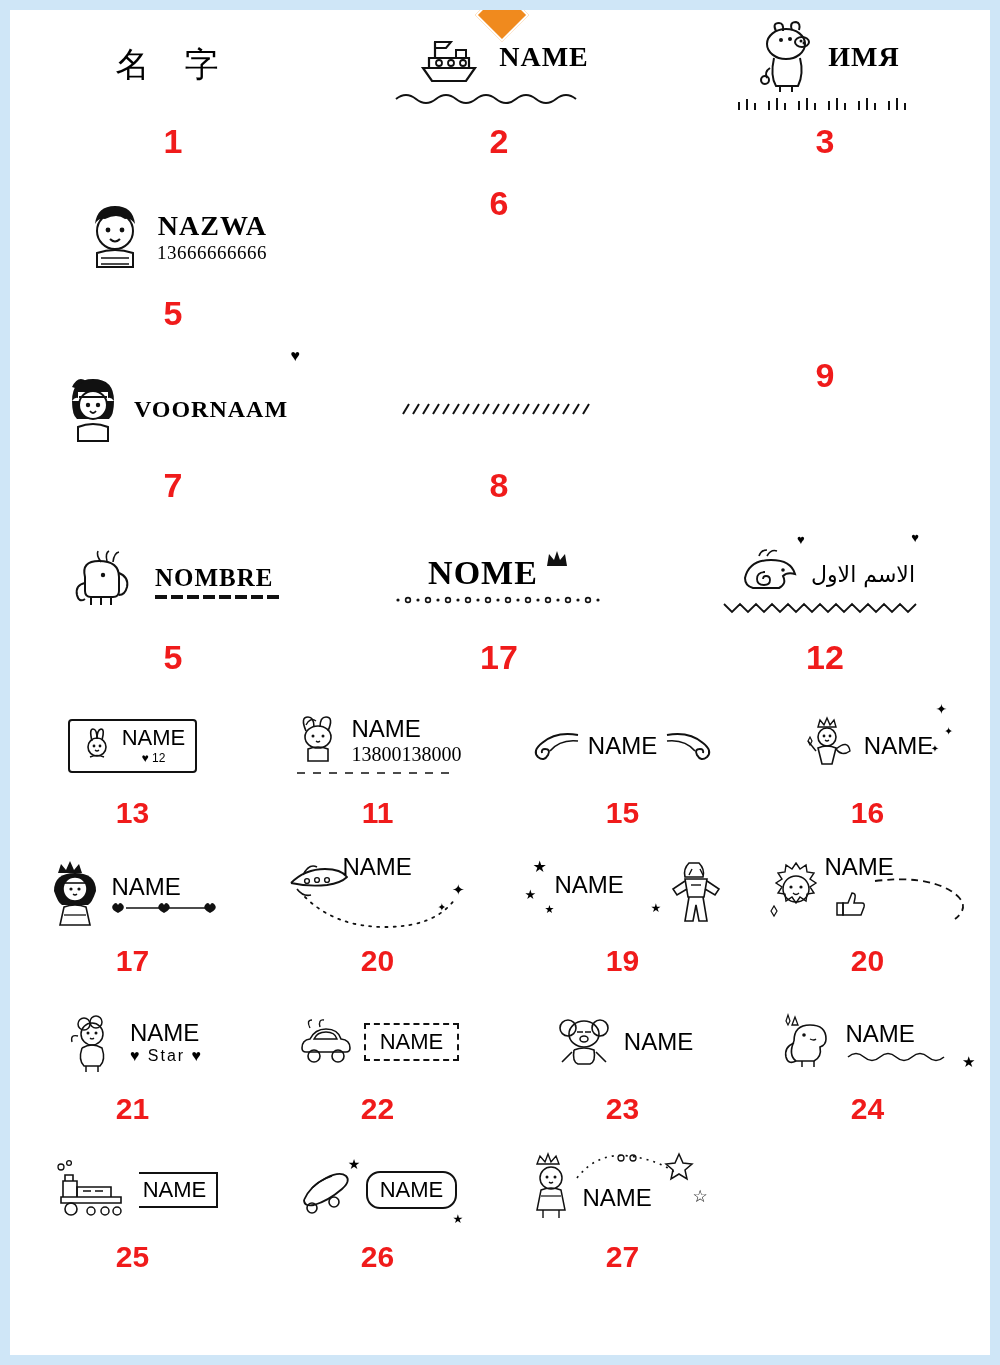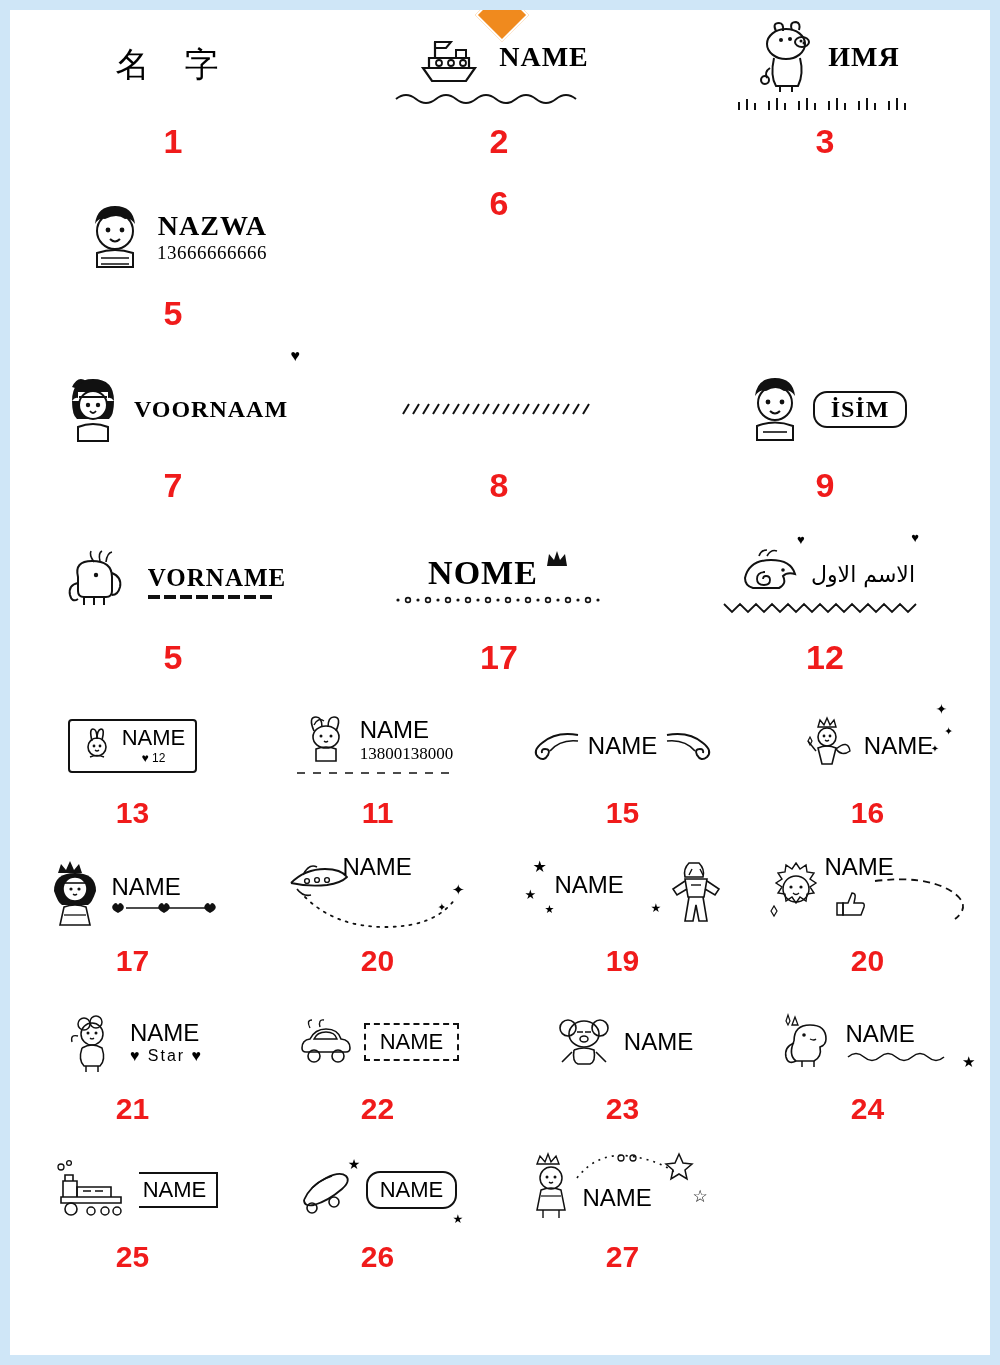--- a/index.html
+++ b/index.html
@@ -261,55 +261,39 @@
               <g stroke="#111" stroke-width="2">
                 <path d="M4 12 l6 -10 M14 12 l6 -10 M24 12 l6 -10 M34 12 l6 -10 M44 12 l6 -10 M54 12 l6 -10 M64 12 l6 -10 M74 12 l6 -10 M84 12 l6 -10 M94 12 l6 -10 M104 12 l6 -10 M114 12 l6 -10 M124 12 l6 -10 M134 12 l6 -10 M144 12 l6 -10 M154 12 l6 -10 M164 12 l6 -10 M174 12 l6 -10 M184 12 l6 -10"></path>
               </g>
             </svg>
           </div>
         </div>
         <div class="num">8</div>
       </div>
 
       <div class="cell">
-        <div class="art">
-          <div class="stamp">
-            <svg width="64" height="78" viewBox="0 0 64 78">
-              <path d="M12 26 q2 -18 20 -18 q18 0 20 18 q-5 -7 -11 -5 q-8 -6 -18 0 q-6 -2 -11 5" fill="#111"></path>
-              <circle cx="32" cy="33" r="17" fill="none" stroke="#111" stroke-width="2"></circle>
-              <circle cx="25" cy="32" r="2.4" fill="#111"></circle>
-              <circle cx="39" cy="32" r="2.4" fill="#111"></circle>
-              <path d="M27 41 q5 5 10 0" fill="none" stroke="#111" stroke-width="2"></path>
-              <path d="M14 56 q18 -7 36 0 v14 h-36 z" fill="none" stroke="#111" stroke-width="2"></path>
-              <path d="M20 62 h24" stroke="#111" stroke-width="1.6"></path>
-            </svg>
-            <div class="box-round2">
-              <span class="nm-serif t24">İSİM</span>
-            </div>
-          </div>
-        </div>
         <div class="num">9</div>
       </div>
     </div>
 
     <div class="row r-big">
 
       <div class="cell">
         <div class="art">
           <div class="stamp">
             <svg width="82" height="64" viewBox="0 0 82 64">
               <path d="M18 28 q-4 -16 14 -16 q20 0 20 16 v14 q0 6 -6 6 h-22 q-6 0 -6 -6 z" fill="none" stroke="#111" stroke-width="2"></path>
               <path d="M52 24 q10 4 8 14 q-2 8 -8 8" fill="none" stroke="#111" stroke-width="2"></path>
               <circle cx="36" cy="26" r="2.2" fill="#111"></circle>
               <path d="M18 34 q-10 2 -8 12 q2 8 8 4" fill="none" stroke="#111" stroke-width="2"></path>
               <path d="M24 48 v8 M34 48 v8 M44 48 v8" stroke="#111" stroke-width="2"></path>
               <path d="M40 12 q-2 -8 2 -10 M46 13 q1 -9 6 -10 M34 13 q-5 -7 -3 -11" fill="none" stroke="#111" stroke-width="1.6"></path>
             </svg>
             <div class="col" style="align-items:flex-start;">
-              <span class="nm-serif" style="font-size:25px;">VORNAME</span>
+              <span class="nm-serif" style="font-size:25px;">NOMBRE</span>
               <div class="dash-line">
                 <i></i>
                   <i></i>
                   <i></i>
                   <i></i>
                   <i></i>
                   <i></i>
                   <i></i>
                   <i></i>
               </div>
@@ -417,21 +401,21 @@
                 <path d="M34 18 q6 -14 -2 -14 q-6 0 -6 10" fill="none" stroke="#111" stroke-width="1.6"></path>
                 <ellipse cx="24" cy="24" rx="13" ry="11" fill="none" stroke="#111" stroke-width="1.6"></ellipse>
                 <circle cx="19" cy="23" r="1.5" fill="#111"></circle>
                 <circle cx="29" cy="23" r="1.5" fill="#111"></circle>
                 <path d="M22 28 q2 2 4 0" fill="none" stroke="#111" stroke-width="1.3"></path>
                 <path d="M14 36 q10 -4 20 0 v12 h-20 z" fill="none" stroke="#111" stroke-width="1.6"></path>
                 <path d="M12 12 q4 -8 10 -4" fill="none" stroke="#111" stroke-width="1.4"></path>
               </svg>
               <div class="col" style="align-items:flex-start;">
                 <span class="nm-sans" style="font-size:24px;">NAME</span>
-                <span style="font-family:'Liberation Serif',serif; font-size:17px;">13800138000</span>
+                <span style="font-family:'Liberation Serif',serif; font-size:20px;">13800138000</span>
               </div>
             </div>
             <svg width="170" height="12" viewBox="0 0 170 12">
               <g stroke="#111" stroke-width="1.6">
                 <path d="M4 6 h8 M20 6 h8 M36 6 h8 M52 6 h8 M68 6 h8 M84 6 h8 M100 6 h8 M116 6 h8 M132 6 h8 M148 6 h8"></path>
               </g>
             </svg>
           </div>
         </div>
         <div class="num">11</div>

